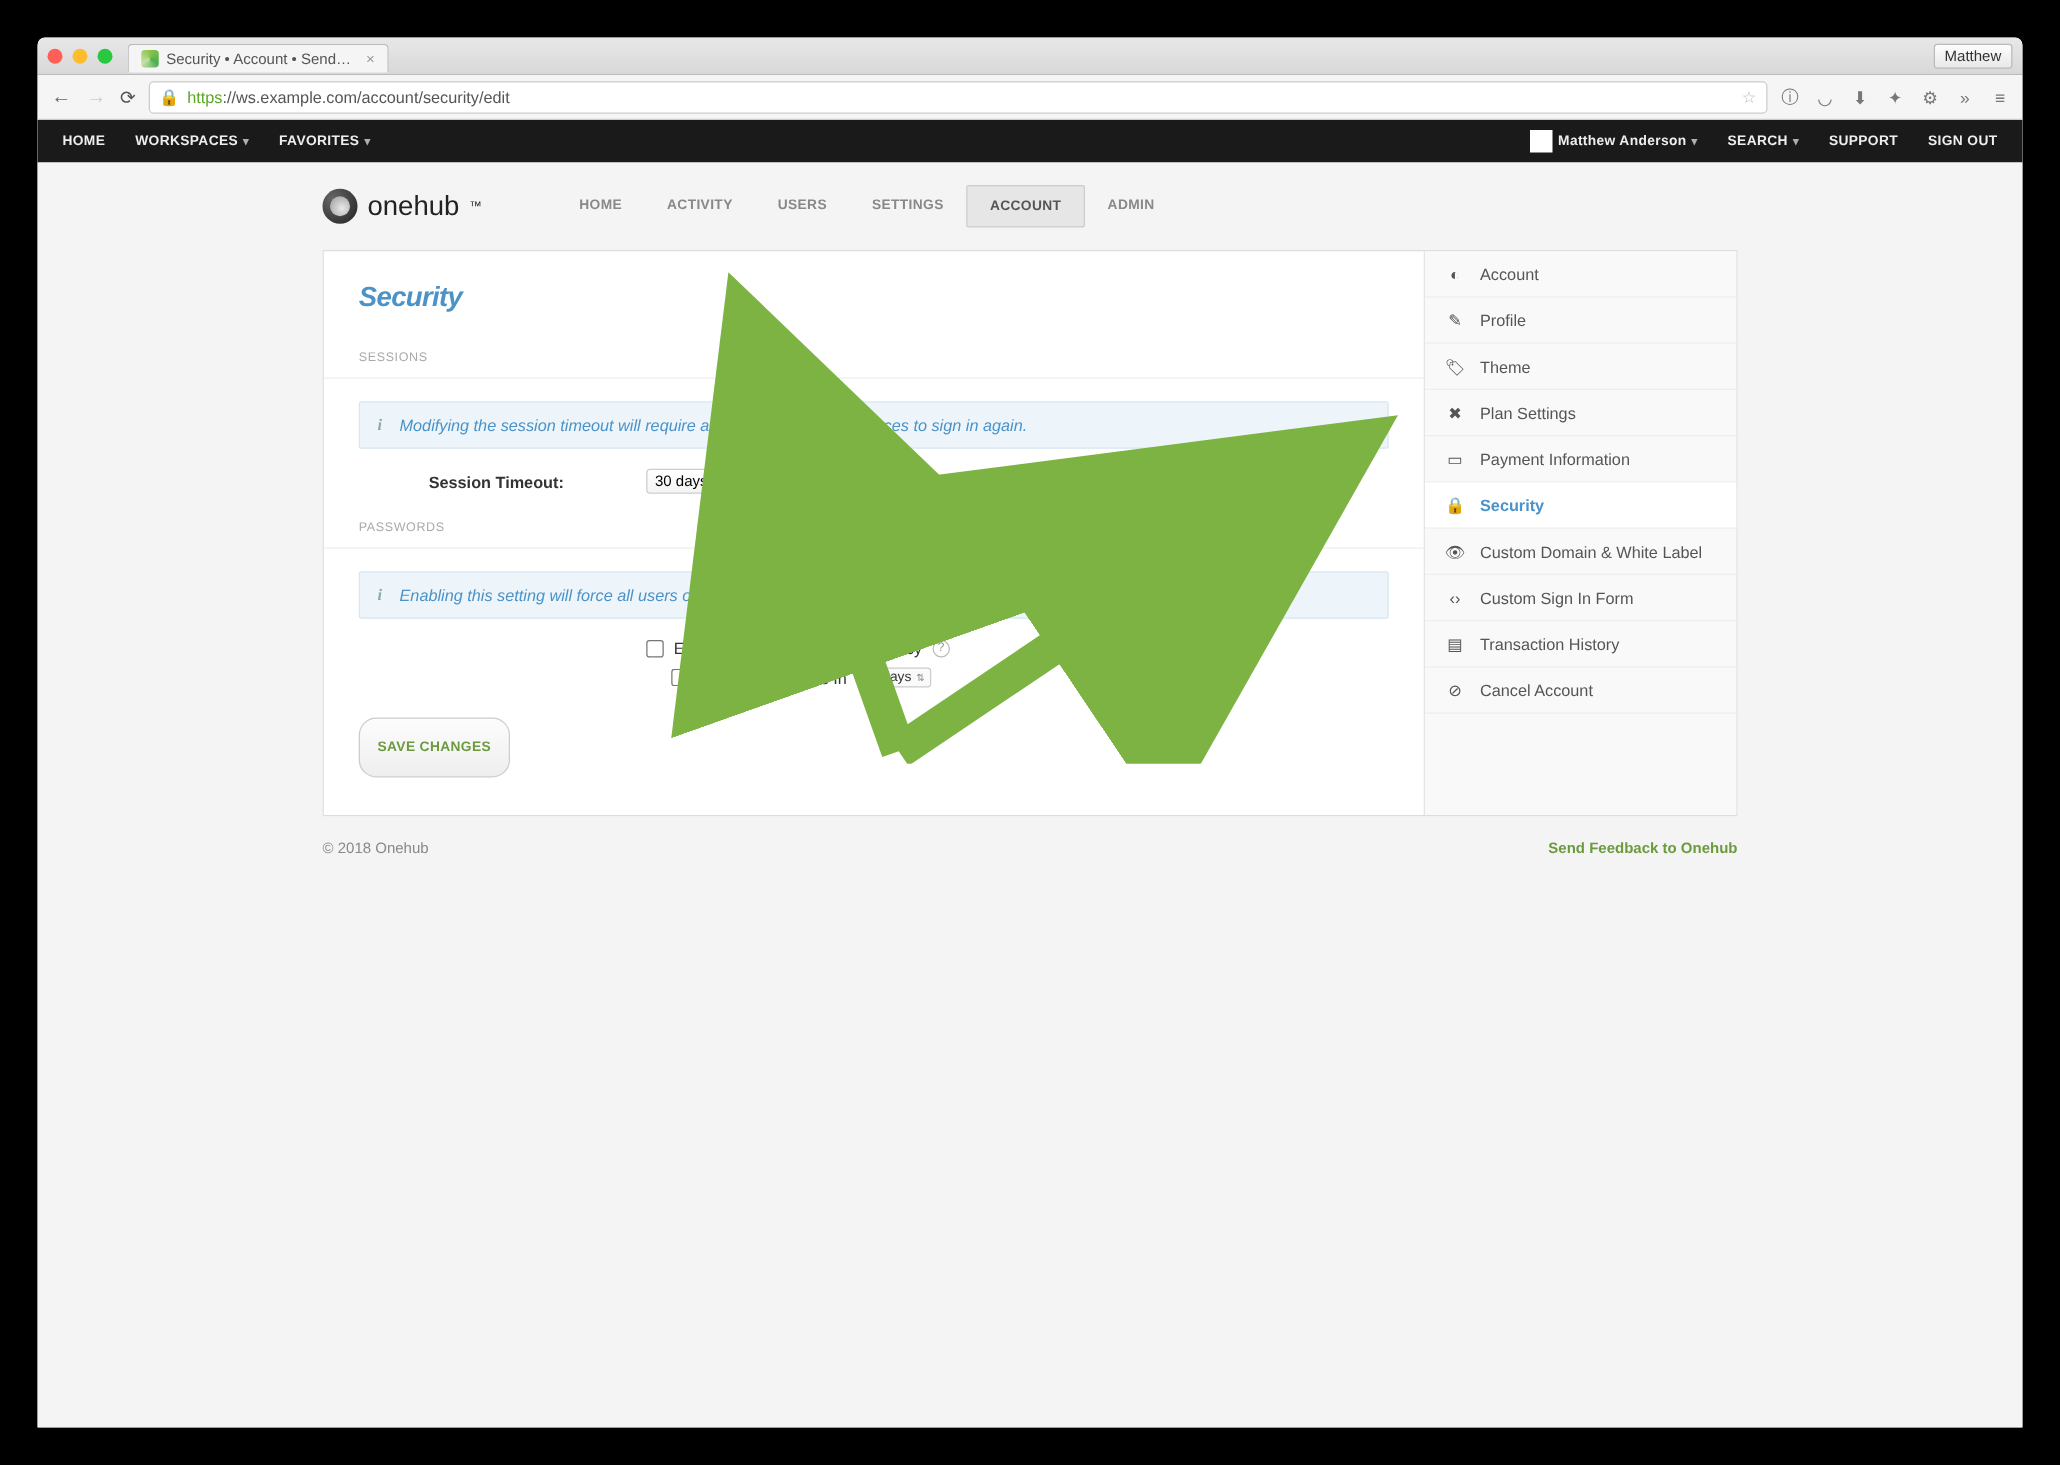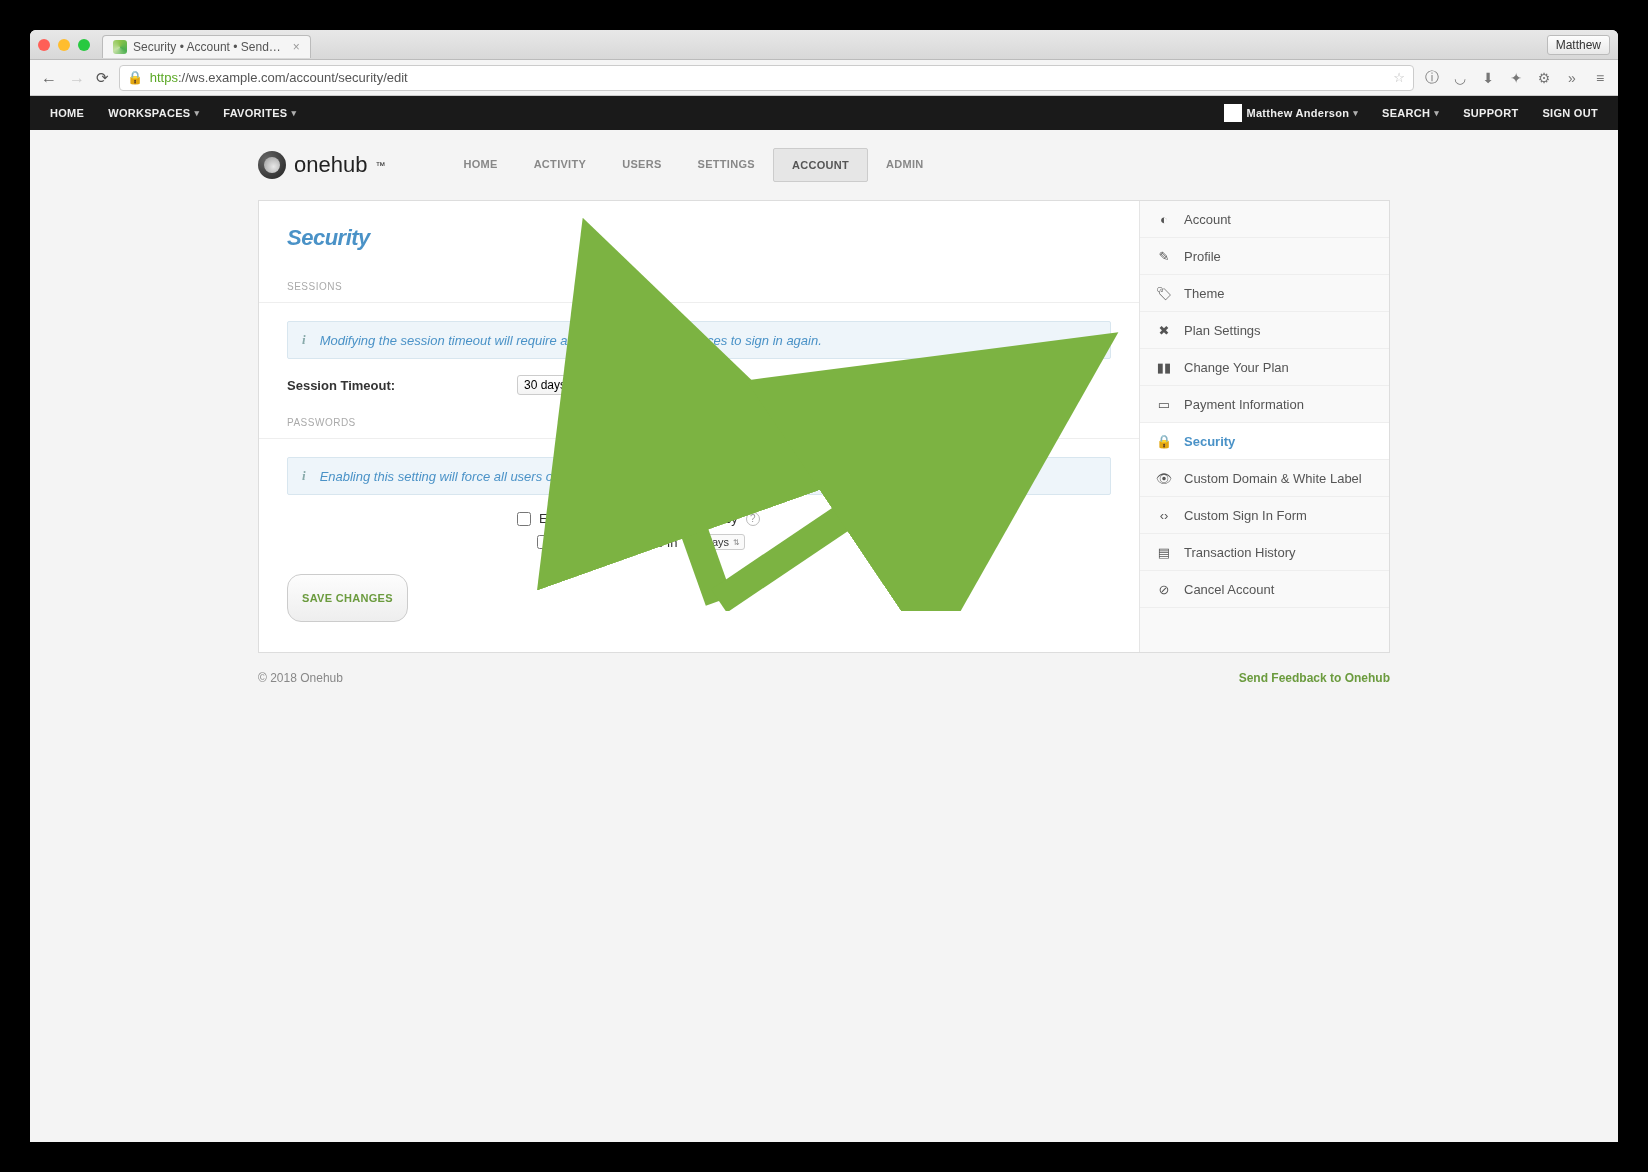--- a/index.html
+++ b/index.html
@@ -41,21 +41,21 @@
 .main-nav .nav-item.active { background: #e6e6e6; border: 1px solid #ccc; color: #555; border-radius: 2px; }
 
 .content-row { display: flex; border: 1px solid #ddd; background: #fff; }
 .main-col { flex: 1; padding: 24px 28px 30px; }
 .side-col { width: 250px; border-left: 1px solid #e5e5e5; background: #f9f9f9; }
 .page-title { color: #4a92c7; font-size: 22px; font-weight: bold; margin-bottom: 30px; font-style: italic; letter-spacing: -0.5px; }
 .section-label { font-size: 10px; color: #aaa; letter-spacing: 0.5px; margin-bottom: 10px; }
 .info-box { background: #eef5fa; border: 1px solid #d8e6ef; border-radius: 2px; padding: 10px 14px; display: flex; gap: 14px; align-items: center; color: #4a92c7; font-size: 13px; margin-bottom: 16px; font-style: italic; }
 .info-i { font-family: Georgia, serif; font-style: italic; font-weight: bold; color: #8aa; }
 .form-row { display: flex; align-items: center; gap: 10px; font-size: 13px; margin: 10px 0 22px; }
-.form-row label { font-weight: bold; color: #333; width: 220px; text-align: left; }
+.form-row label { font-weight: bold; color: #333; width: 220px; text-align: center; }
 .select { border: 1px solid #ccc; border-radius: 3px; padding: 2px 6px; font-size: 12px; background: linear-gradient(#fff,#f4f4f4); display: inline-flex; align-items: center; gap: 6px; }
 .select .sel-arrow { background: #3b7dd8; color: #fff; font-size: 9px; padding: 1px 3px; border-radius: 2px; }
 hr.sep { border: none; border-top: 1px solid #eee; margin: 8px -28px 18px; }
 .checkbox-row { display: flex; align-items: center; gap: 8px; font-size: 13px; color: #333; margin: 8px 0 8px 230px; }
 .checkbox-row input { width: 14px; height: 14px; }
 .help-q { width: 14px; height: 14px; border: 1px solid #bbb; border-radius: 50%; display: inline-flex; align-items: center; justify-content: center; font-size: 10px; color: #999; }
 .mini-select { border: 1px solid #ccc; border-radius: 3px; padding: 1px 4px; font-size: 11px; background: #fafafa; display: inline-flex; gap: 4px; align-items: center; }
 .save-btn { margin-top: 16px; background: linear-gradient(#fdfdfd,#eee); border: 1px solid #ccc; border-radius: 14px; padding: 17px 14px; font-size: 11px; font-weight: bold; color: #6b9b3e; letter-spacing: 0.3px; cursor: pointer; }
 
 .side-item { display: flex; align-items: center; gap: 12px; padding: 10px 16px; font-size: 13px; color: #555; border-bottom: 1px solid #eee; cursor: pointer; }
@@ -203,24 +203,20 @@
               <span class="side-icon">✎</span>
               <span>Profile</span>
             </div>
           <div class="side-item">
               <span class="side-icon">🏷</span>
               <span>Theme</span>
             </div>
           <div class="side-item">
               <span class="side-icon">✖</span>
               <span>Plan Settings</span>
-            </div>
-          <div class="side-item">
-              <span class="side-icon">▮▮</span>
-              <span>Change Your Plan</span>
             </div>
           <div class="side-item">
               <span class="side-icon">▭</span>
               <span>Payment Information</span>
             </div>
           <div class="side-item active">
               <span class="side-icon">🔒</span>
               <span>Security</span>
             </div>
           <div class="side-item">

